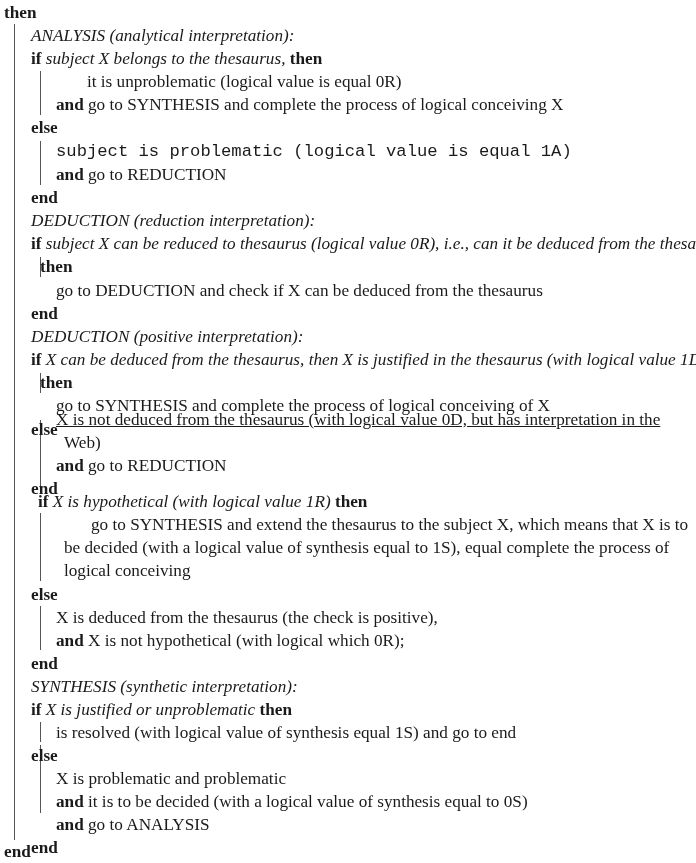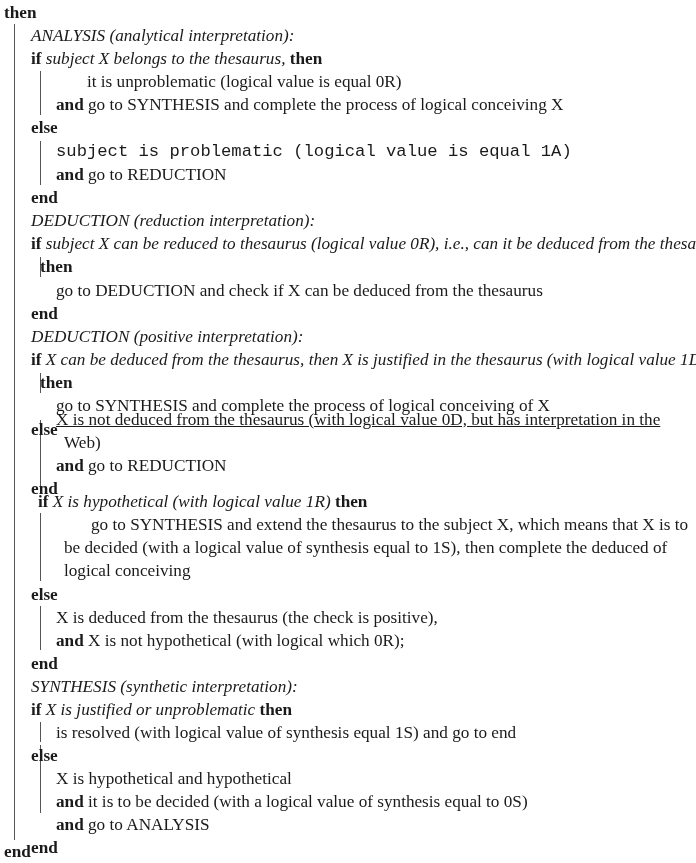--- a/index.html
+++ b/index.html
@@ -84,39 +84,39 @@
     <span>go to REDUCTION</span>
   </div>
   <div class="ln kw" style="left:31px; top:477px;">end</div>
 
   <div class="ln" style="left:38px; top:490px;">
     <span class="kw">if</span>
     <span class="it">X is hypothetical (with logical value 1R)</span>
     <span class="kw">then</span>
   </div>
   <div class="ln" style="left:56px; top:513px;margin-left:35px;">go to SYNTHESIS and extend the thesaurus to the subject X, which means that X is to</div>
-  <div class="ln" style="left:64px; top:536px;">be decided (with a logical value of synthesis equal to 1S), then complete the deduced of</div>
+  <div class="ln" style="left:64px; top:536px;">be decided (with a logical value of synthesis equal to 1S), equal complete the process of</div>
   <div class="ln" style="left:64px; top:559px;">logical conceiving</div>
   <div class="ln kw" style="left:31px; top:583px;">else</div>
   <div class="ln" style="left:56px; top:606px;">X is deduced from the thesaurus (the check is positive),</div>
   <div class="ln" style="left:56px; top:629px;">
     <span class="kw">and</span>
     <span>X is not hypothetical (with logical which 0R);</span>
   </div>
   <div class="ln kw" style="left:31px; top:652px;">end</div>
 
   <div class="ln it" style="left:31px; top:675px;">SYNTHESIS (synthetic interpretation):</div>
   <div class="ln" style="left:31px; top:698px;">
     <span class="kw">if</span>
     <span class="it">X is justified or unproblematic</span>
     <span class="kw">then</span>
   </div>
   <div class="ln" style="left:56px; top:721px;">is resolved (with logical value of synthesis equal 1S) and go to end</div>
   <div class="ln kw" style="left:31px; top:744px;">else</div>
-  <div class="ln" style="left:56px; top:767px;">X is hypothetical and hypothetical</div>
+  <div class="ln" style="left:56px; top:767px;">X is problematic and problematic</div>
   <div class="ln" style="left:56px; top:790px;">
     <span class="kw">and</span>
     <span>it is to be decided (with a logical value of synthesis equal to 0S)</span>
   </div>
   <div class="ln" style="left:56px; top:813px;">
     <span class="kw">and</span>
     <span>go to ANALYSIS</span>
   </div>
   <div class="ln kw" style="left:31px; top:836px;">end</div>
 

